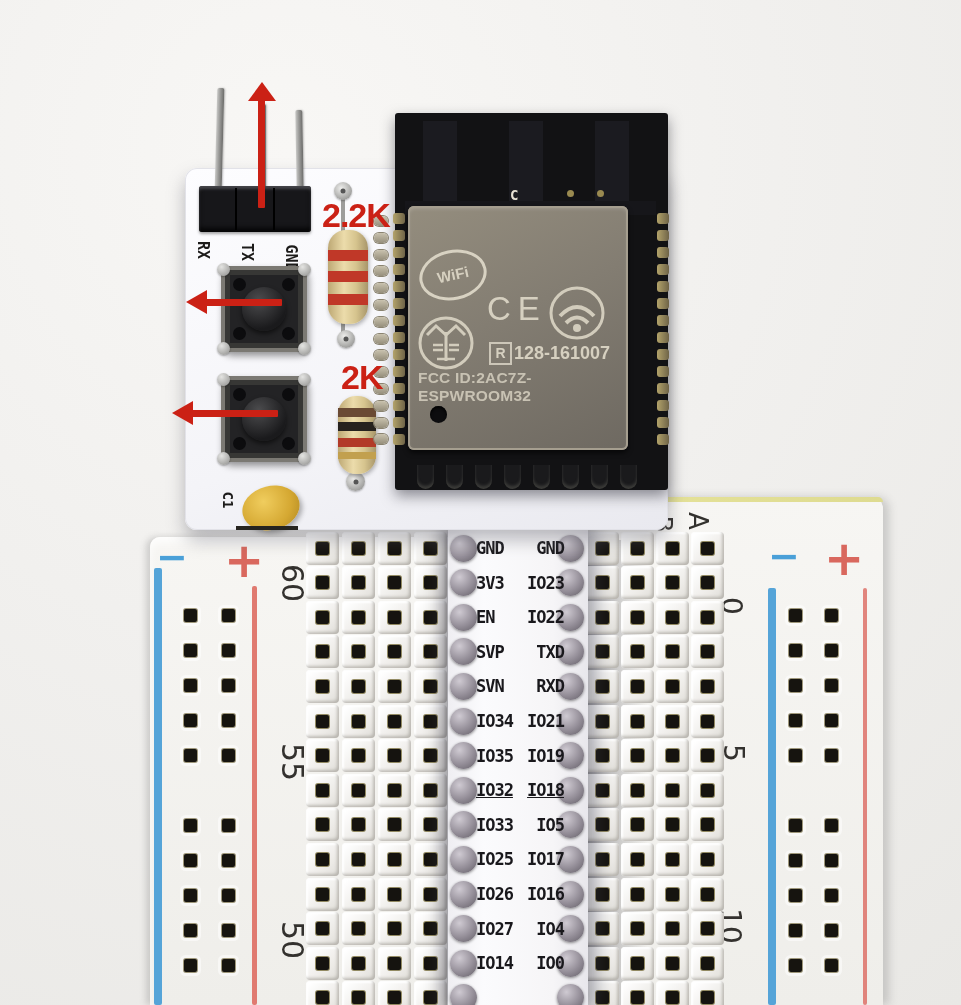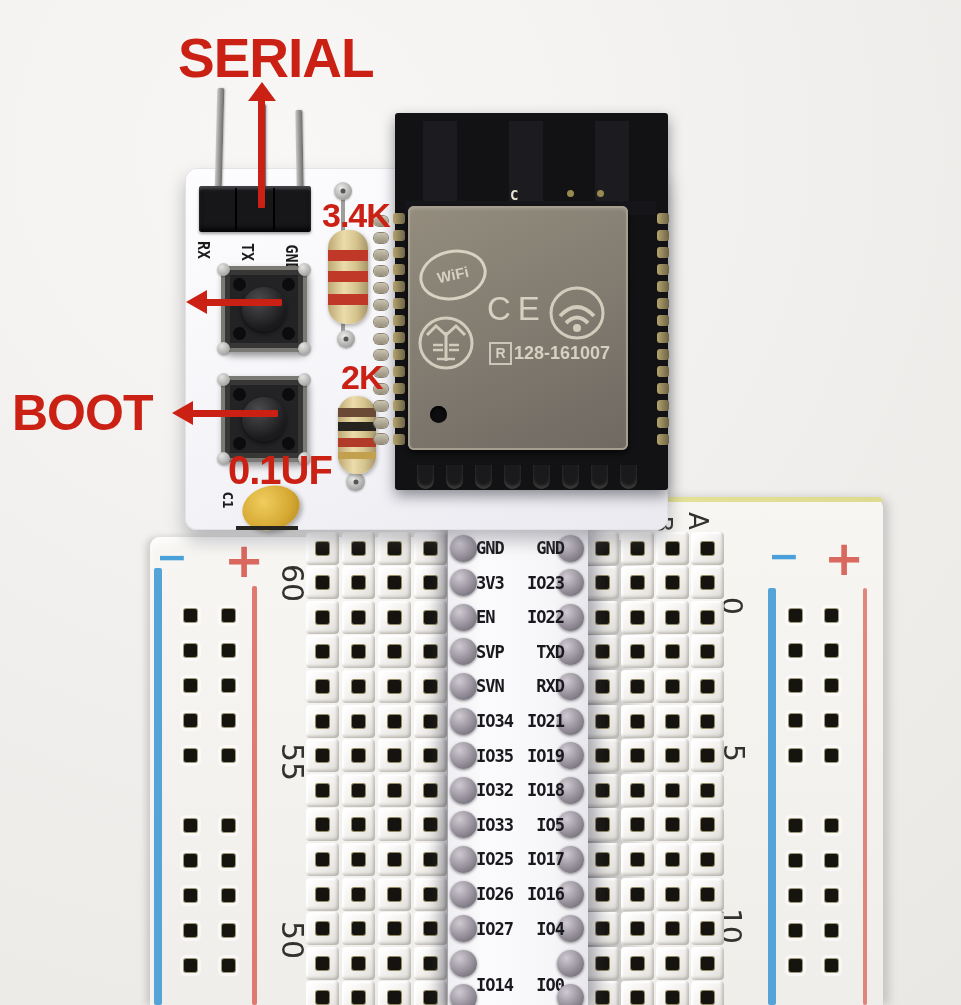--- a/index.html
+++ b/index.html
@@ -548,21 +548,21 @@
         <span>IO21</span>
       </div>
       <div class="spin" style="left: 450px; top: 742.1px;"></div>
       <div class="spin" style="left: 557px; top: 742.1px;"></div>
       <div class="srow-labels" style="left: 476px; top: 744.6px;">
         <span>IO35</span>
         <span>IO19</span>
       </div>
       <div class="spin" style="left: 450px; top: 776.7px;"></div>
       <div class="spin" style="left: 557px; top: 776.7px;"></div>
-      <div class="srow-labels" style="left: 476px; top: 779.2px;">
+      <div class="srow-labels" style="left: 476px; top: 779.2px; text-decoration: underline;">
         <span>IO32</span>
         <span>IO18</span>
       </div>
       <div class="spin" style="left: 450px; top: 811.3px;"></div>
       <div class="spin" style="left: 557px; top: 811.3px;"></div>
       <div class="srow-labels" style="left: 476px; top: 813.8px;">
         <span>IO33</span>
         <span>IO5</span>
       </div>
       <div class="spin" style="left: 450px; top: 845.9px;"></div>
@@ -578,21 +578,21 @@
         <span>IO16</span>
       </div>
       <div class="spin" style="left: 450px; top: 915.1px;"></div>
       <div class="spin" style="left: 557px; top: 915.1px;"></div>
       <div class="srow-labels" style="left: 476px; top: 917.6px;">
         <span>IO27</span>
         <span>IO4</span>
       </div>
       <div class="spin" style="left: 450px; top: 949.7px;"></div>
       <div class="spin" style="left: 557px; top: 949.7px;"></div>
-      <div class="srow-labels" style="left: 476px; top: 952.2px; margin-top: 22px;">
+      <div class="srow-labels" style="left: 476px; top: 952.2px;">
         <span>IO14</span>
         <span>IO0</span>
       </div>
       <div class="spin" style="left: 450px; top: 984.3px;"></div>
       <div class="spin" style="left: 557px; top: 984.3px;"></div>
     </div>
 
   <div class="abs" id="pcb"></div>
 
   <div class="pin" style="left:216px;top:88px;height:102px;transform:rotate(1.5deg);"></div>
@@ -669,20 +669,21 @@
         <ellipse cx="29" cy="28" rx="26" ry="25" fill="none" stroke="#d2ccbc" stroke-width="3"></ellipse>
         <path d="M10 20 L19 11 L29 20 L39 11 L48 20" fill="none" stroke="#d2ccbc" stroke-width="3"></path>
         <line x1="29" y1="17" x2="29" y2="46" stroke="#d2ccbc" stroke-width="3"></line>
         <path d="M16 30 h10 M16 35 h10 M32 30 h10 M32 35 h10 M20 44 h18" stroke="#d2ccbc" stroke-width="2.5" fill="none"></path>
       </svg>
 
       <div class="abs" style="left:81px;top:136px;width:19px;height:19px;border:2px solid #ccc6b8;text-align:center;">
         <span class="etch" style="position:static;font-size:14px;font-weight:bold;">R</span>
       </div>
       <div class="etch" style="left:106px;top:137px;font-size:18px;font-weight:bold;">128-161007</div>
+      <div class="etch" style="left:10px;top:163px;font-size:15.5px;font-weight:bold;letter-spacing:0.2px;color:#c8c2b3;">FCC ID:2AC7Z-ESPWROOM32</div>
       <div class="abs" style="left:22px;top:200px;width:17px;height:17px;border-radius:50%;background:#0d0d0f;box-shadow:inset 0 2px 3px rgba(0,0,0,.9);"></div>
     </div>
     <div class="abs" id="module-edges" style="left:0;top:0;">
         <div class="castel" style="left: -2px; top: 100px;"></div>
         <div class="castel" style="left: 262px; top: 100px;"></div>
         <div class="castel" style="left: -2px; top: 117px;"></div>
         <div class="castel" style="left: 262px; top: 117px;"></div>
         <div class="castel" style="left: -2px; top: 134px;"></div>
         <div class="castel" style="left: 262px; top: 134px;"></div>
         <div class="castel" style="left: -2px; top: 151px;"></div>
@@ -727,27 +728,24 @@
       <div class="goldpad" style="left: 374px; top: 316.8px;"></div>
       <div class="goldpad" style="left: 374px; top: 333.6px;"></div>
       <div class="goldpad" style="left: 374px; top: 350.4px;"></div>
       <div class="goldpad" style="left: 374px; top: 367.2px;"></div>
       <div class="goldpad" style="left: 374px; top: 384px;"></div>
       <div class="goldpad" style="left: 374px; top: 400.8px;"></div>
       <div class="goldpad" style="left: 374px; top: 417.6px;"></div>
       <div class="goldpad" style="left: 374px; top: 434.4px;"></div>
     </div>
 
-  <div class="ann" style="left:178px;top:26px;font-size:55px;">SERIAL</div>
   <div class="ashaft" style="left:258px;top:98px;width:7px;height:110px;"></div>
   <div class="ahead" style="left:248px;top:82px;border-left:14px solid transparent;border-right:14px solid transparent;border-bottom:19px solid #cb2115;"></div>
 
   <div class="ashaft" style="left:206px;top:299px;width:76px;height:7px;"></div>
   <div class="ahead" style="left:186px;top:290px;border-top:12px solid transparent;border-bottom:12px solid transparent;border-right:21px solid #cb2115;"></div>
 
-  <div class="ann" style="left:12px;top:384px;font-size:50px;">BOOT</div>
   <div class="ashaft" style="left:192px;top:410px;width:86px;height:7px;"></div>
   <div class="ahead" style="left:172px;top:401px;border-top:12px solid transparent;border-bottom:12px solid transparent;border-right:21px solid #cb2115;"></div>
 
-  <div class="ann" style="left:322px;top:196px;font-size:34px;">3.4K</div>
+  <div class="ann" style="left:322px;top:196px;font-size:34px;">2.2K</div>
   <div class="ann" style="left:341px;top:358px;font-size:34px;">2K</div>
-  <div class="ann" style="left:228px;top:448px;font-size:40px;">0.1UF</div>
 </div>
 
 </body></html>

